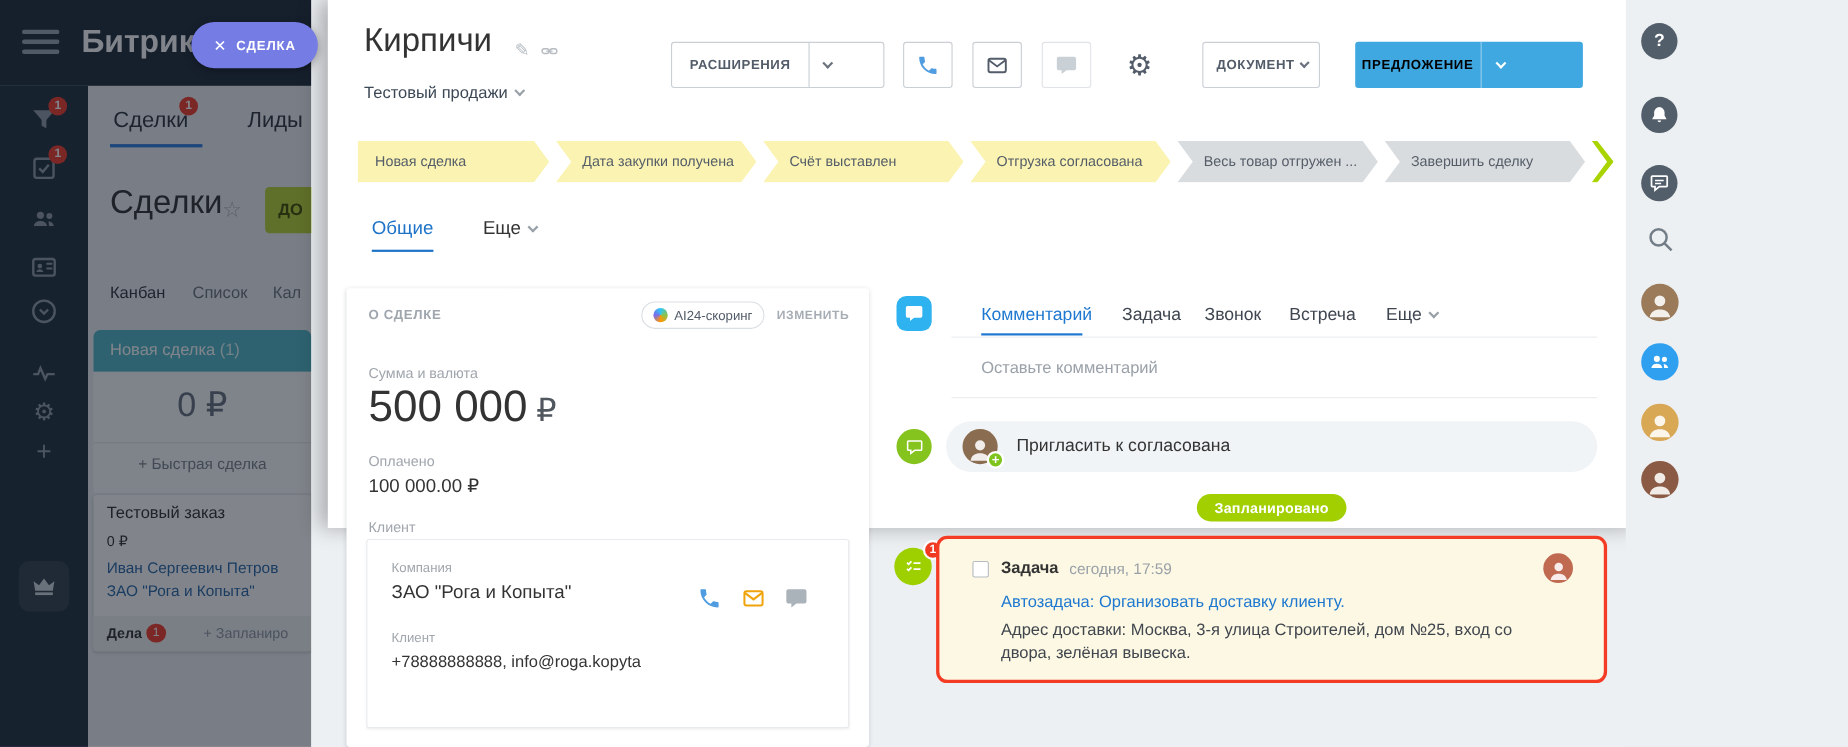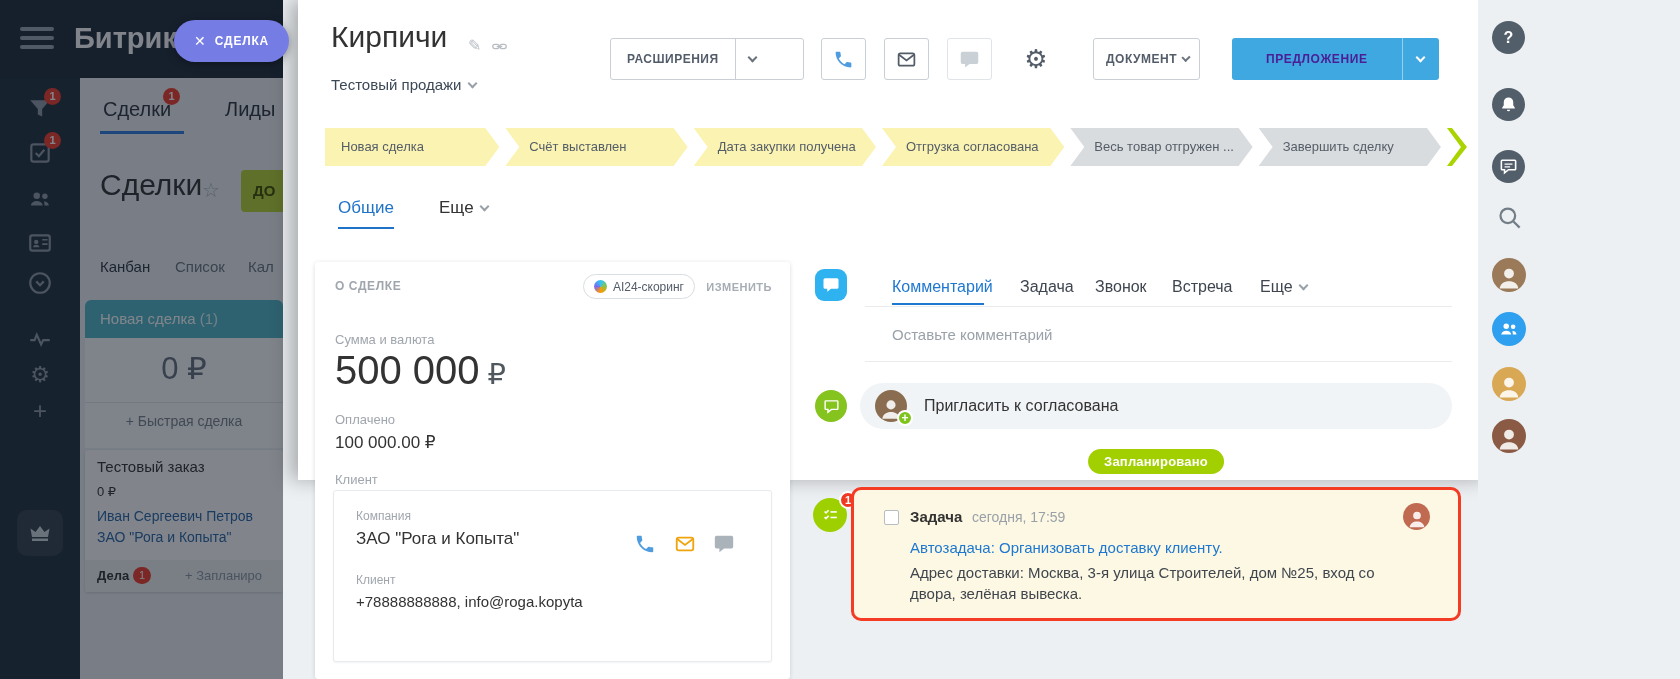--- a/index.html
+++ b/index.html
@@ -49,21 +49,21 @@
   .panel{position:absolute;left:298px;top:0;width:1195px;height:480px;background:#fff;box-shadow:-8px 0 18px rgba(0,0,0,.28)}
   .ptitle{position:absolute;left:33px;top:20px;font-size:30px;color:#333}
   .edit-glyph{position:absolute;top:36px;color:#b6bcc2;font-size:16px;cursor:pointer}
   .pcat{position:absolute;left:33px;top:76px;font-size:15px;color:#3c4856;cursor:pointer}
   .chev{display:inline-block;width:7px;height:7px;border-right:2px solid #98a0a8;border-bottom:2px solid #98a0a8;transform:rotate(45deg);margin-left:7px;vertical-align:3px}
   .btn{position:absolute;top:38px;height:42px;border:1px solid #c9cfd4;border-radius:3px;background:#fff;display:flex;align-items:center;cursor:pointer}
   .btn .lbl{font-size:12px;font-weight:bold;color:#535c69;letter-spacing:.5px;padding:0 16px;white-space:nowrap}
   .btn .split{width:34px;height:100%;border-left:1px solid #c9cfd4;display:flex;align-items:center;justify-content:center}
   .icbtn{position:absolute;top:38px;width:45px;height:42px;border:1px solid #c9cfd4;border-radius:3px;background:#fff;display:flex;align-items:center;justify-content:center;cursor:pointer}
   .bluebtn{position:absolute;top:38px;height:42px;background:#3fa8e1;border-radius:3px;display:flex;align-items:center;cursor:pointer}
-  .bluebtn .lbl{font-size:12px;font-weight:bold;color:#4c1d95;letter-spacing:.6px;padding:0 34px;white-space:nowrap}
+  .bluebtn .lbl{font-size:12px;font-weight:bold;color:#000000;letter-spacing:.6px;padding:0 6px;white-space:nowrap}
   .bluebtn .split{width:36px;height:100%;border-left:1px solid rgba(255,255,255,.45);display:flex;align-items:center;justify-content:center}
   .chev-w{display:inline-block;width:7px;height:7px;border-right:2px solid #fff;border-bottom:2px solid #fff;transform:rotate(45deg);margin-top:-4px}
   .chev-d{display:inline-block;width:7px;height:7px;border-right:2px solid #6a737d;border-bottom:2px solid #6a737d;transform:rotate(45deg);margin-top:-4px}
 
   .stages{position:absolute;left:27px;top:128px;width:1142px;height:38px;display:flex;gap:6px}
   .st{flex:1;height:38px;font-size:13px;color:#545d68;line-height:38px;padding-left:24px;white-space:nowrap;overflow:hidden;cursor:pointer;
       clip-path:polygon(0 0,calc(100% - 14px) 0,100% 50%,calc(100% - 14px) 100%,0 100%,14px 50%)}
   .st.first{clip-path:polygon(0 0,calc(100% - 14px) 0,100% 50%,calc(100% - 14px) 100%,0 100%);padding-left:16px}
   .st.yellow{background:#fbf3b2}
   .st.gray{background:#d9dcdf}
@@ -315,22 +315,22 @@
     </div>
     <div class="bluebtn" style="left:934px;width:207px">
       <span class="lbl">ПРЕДЛОЖЕНИЕ</span>
       <span class="split">
           <span class="chev-w"></span>
         </span>
     </div>
 
     <div class="stages">
       <div class="st first yellow">Новая сделка</div>
+      <div class="st yellow">Дата закупки получена</div>
       <div class="st yellow">Счёт выставлен</div>
-      <div class="st yellow">Дата закупки получена</div>
       <div class="st yellow">Отгрузка согласована</div>
       <div class="st gray">Весь товар отгружен ...</div>
       <div class="st gray">Завершить сделку</div>
       <div class="st-tip"></div>
     </div>
 
     <div class="ptab-active">Общие</div>
     <div class="ptab-underline"></div>
     <div class="ptab"><span>Еще</span><span class="chev"></span></div>
 

